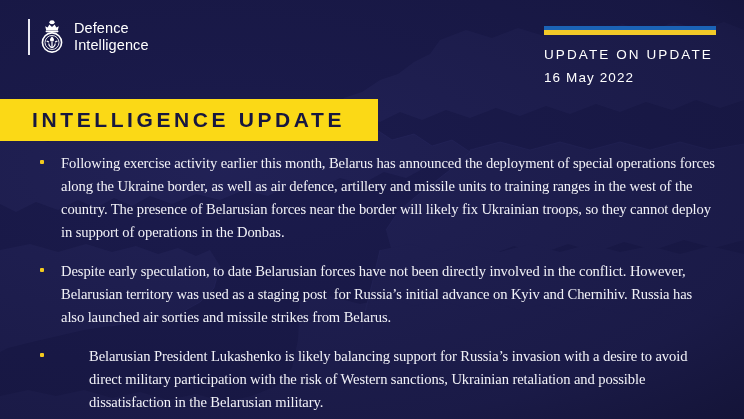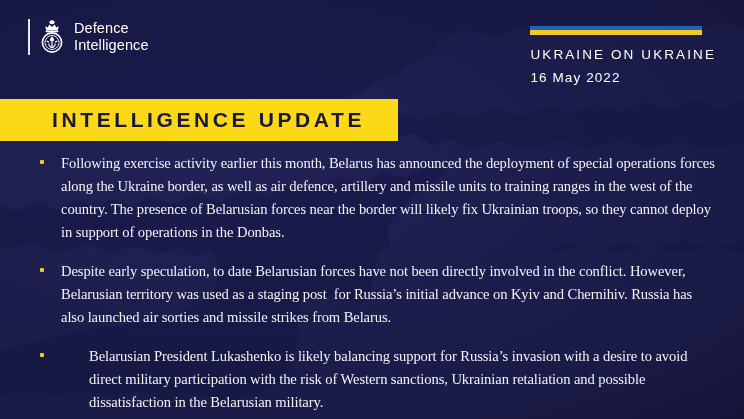--- a/index.html
+++ b/index.html
@@ -111,21 +111,20 @@
   .banner {
     position: absolute;
     left: 0;
     top: 99px;
     width: 378px;
     height: 42px;
     background: #fbd916;
     z-index: 3;
     display: flex;
     align-items: center;
-    padding-left: 20px;
   }
   .banner-label {
     color: #17173f;
     font-size: 21px;
     font-weight: bold;
     letter-spacing: 3.6px;
     padding-left: 32px;
     white-space: nowrap;
   }
 
@@ -236,21 +235,21 @@
         <div>Defence</div>
         <div>Intelligence</div>
       </div>
     </div>
 
     <div class="header-right">
       <div class="flag-bar">
         <div class="flag-blue"></div>
         <div class="flag-yellow"></div>
       </div>
-      <div class="update-title">UKRAINE ON UKRAINE</div>
+      <div class="update-title">UPDATE ON UPDATE</div>
       <div class="update-date">16 May 2022</div>
     </div>
 
   </div>
 
   <div class="banner">
     <div class="banner-label">INTELLIGENCE UPDATE</div>
   </div>
 
   <div class="bullets">

